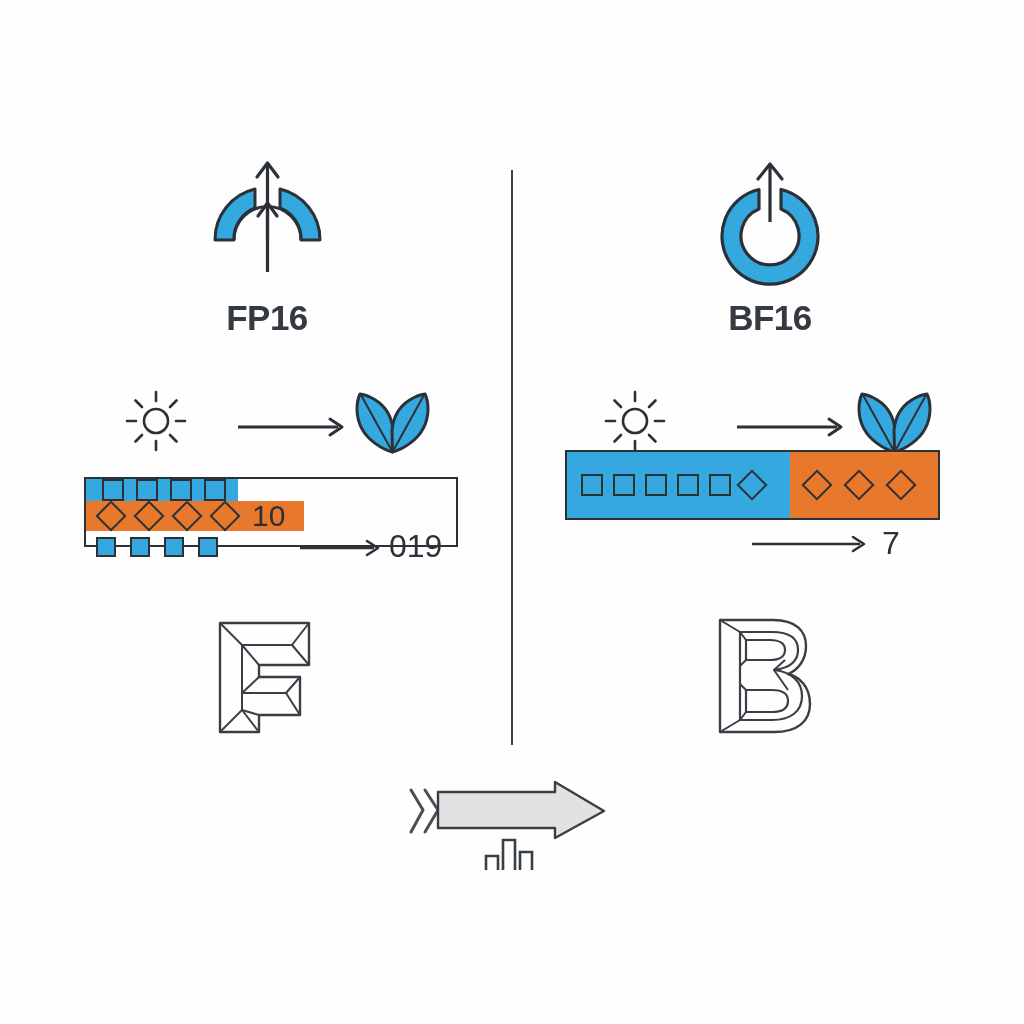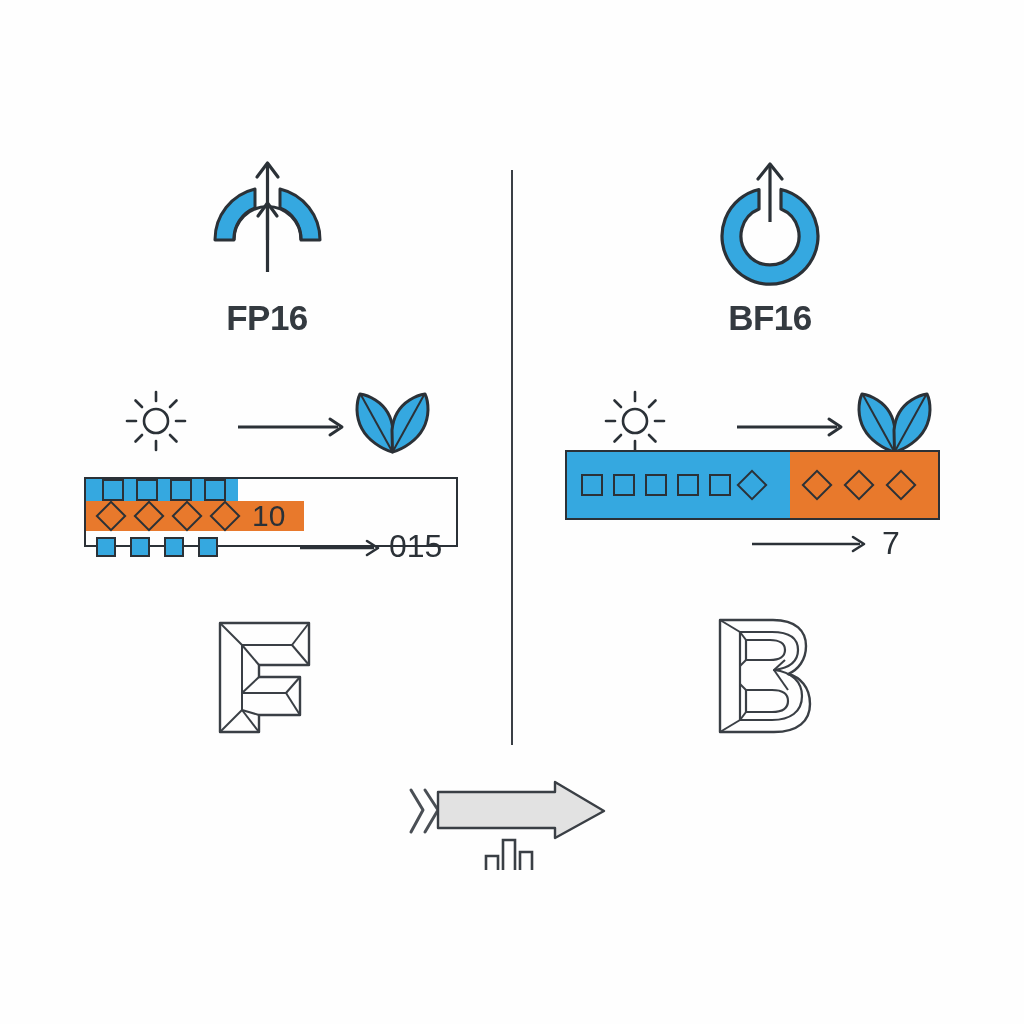--- a/index.html
+++ b/index.html
@@ -185,21 +185,21 @@
       <div class="mini-sq"></div>
     </div>
 
     <div class="abs" style="left:300px; top:537px; width:85px; height:22px;">
       <svg width="85" height="22" viewBox="0 0 85 22">
         <line x1="0" y1="11" x2="74" y2="11" stroke="#2b3137" stroke-width="2.6"></line>
         <path d="M67,4 L78,11 L67,18" fill="none" stroke="#2b3137" stroke-width="2.6" stroke-linecap="round" stroke-linejoin="round"></path>
       </svg>
     </div>
 
-    <div class="abs below-num" style="left:389px; top:530px;">015</div>
+    <div class="abs below-num" style="left:389px; top:530px;">019</div>
 
     <div class="abs outline-letter" style="left:212px; top:615px; width:105px; height:125px;">
       <svg width="105" height="125" viewBox="0 0 105 125">
 
         <path d="M8,8 L97,8 L97,50 L47,50 L47,62 L88,62 L88,100 L47,100
                  L47,117 L8,117 Z" fill="none" stroke="#3a3f45" stroke-width="2.4" stroke-linejoin="round"></path>
 
         <line x1="8" y1="8" x2="30" y2="30" stroke="#3a3f45" stroke-width="2"></line>
         <line x1="97" y1="8" x2="80" y2="30" stroke="#3a3f45" stroke-width="2"></line>
         <line x1="97" y1="50" x2="80" y2="30" stroke="#3a3f45" stroke-width="2"></line>

